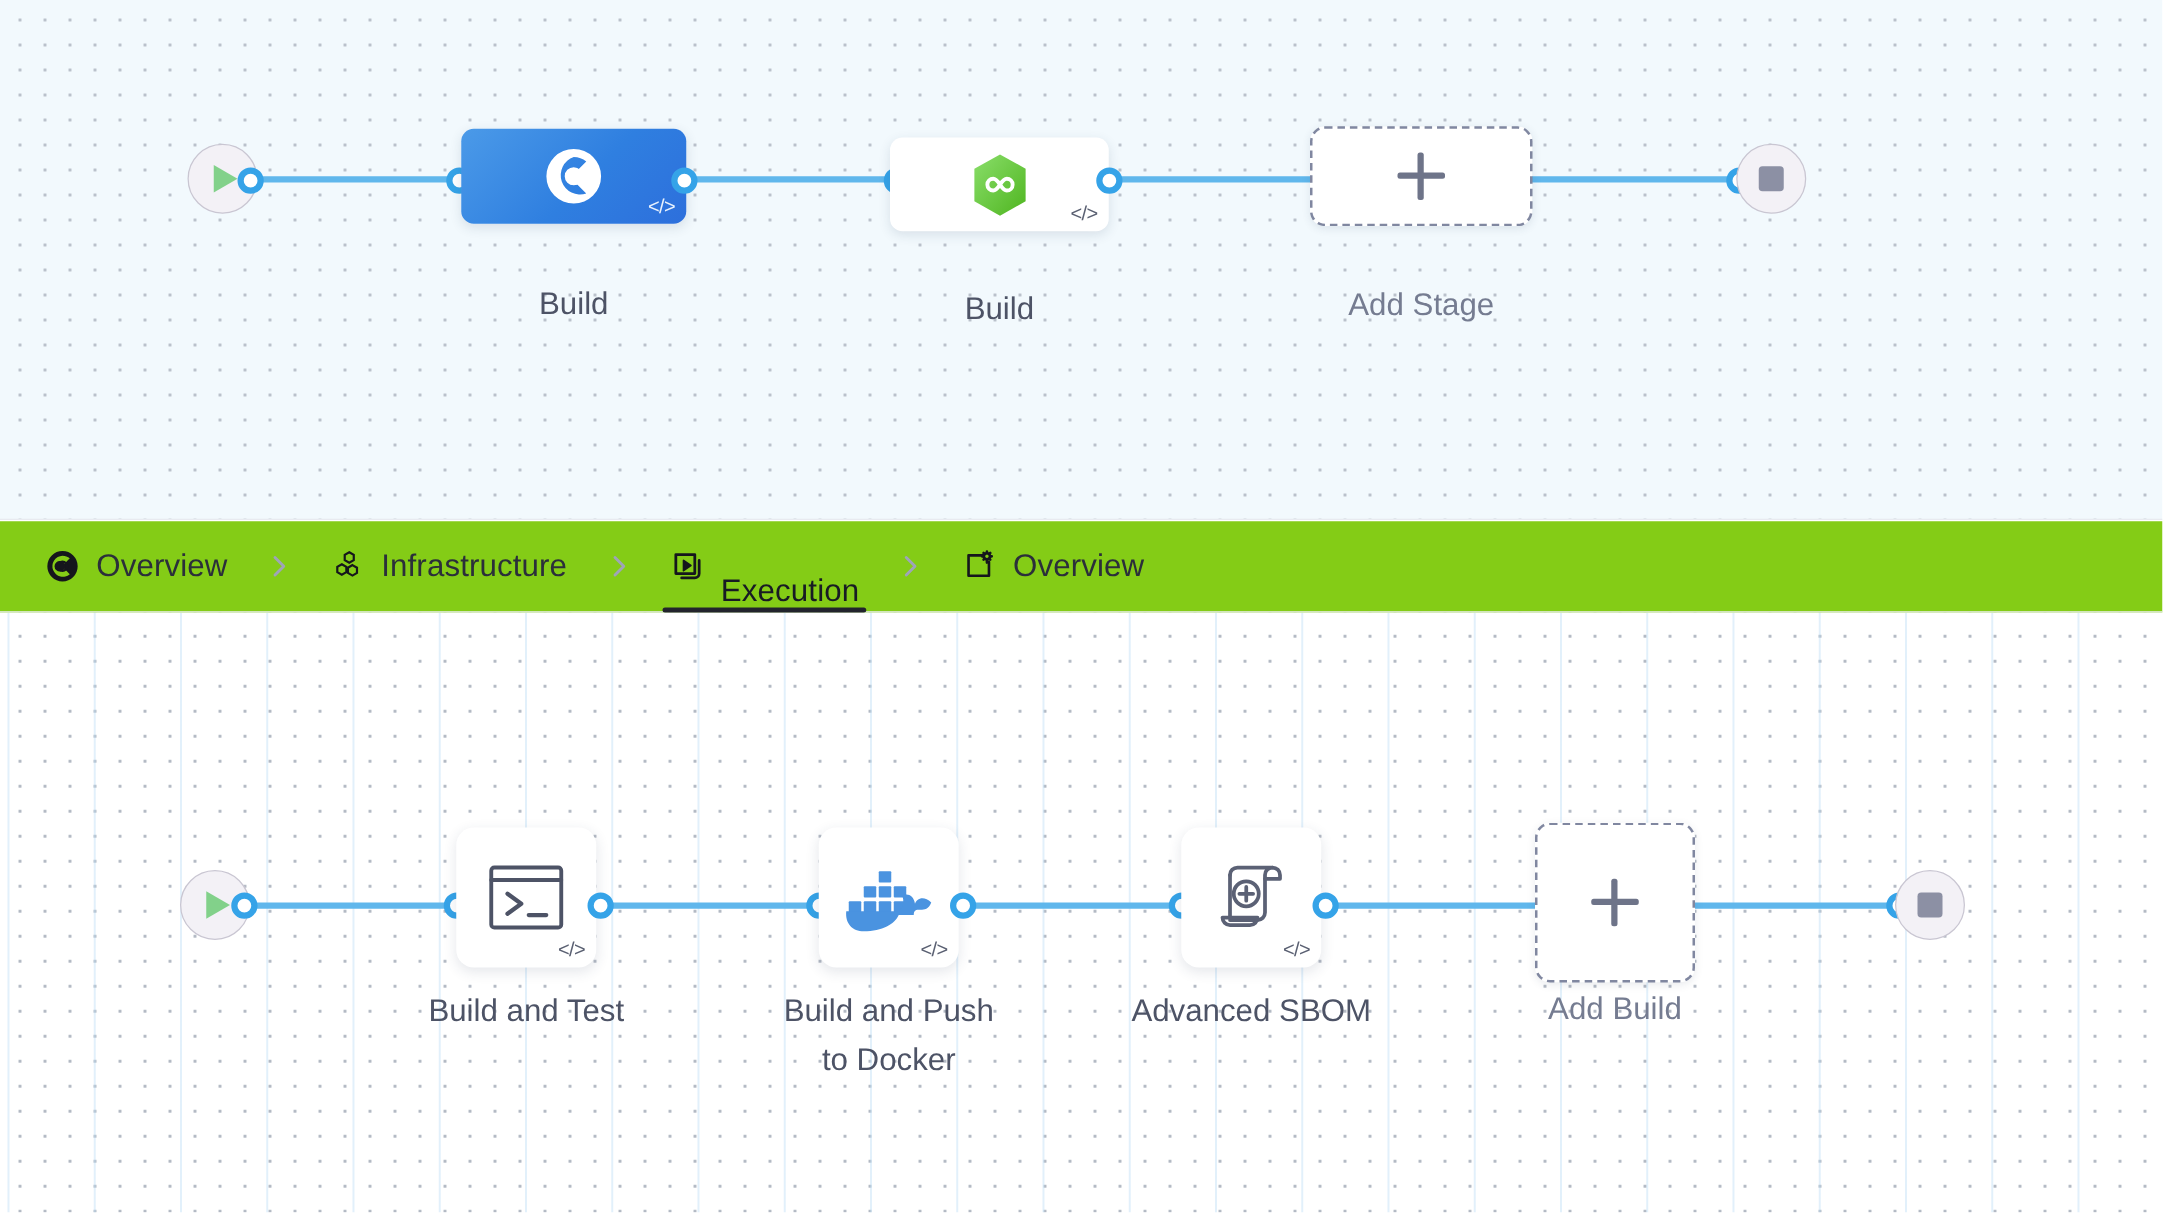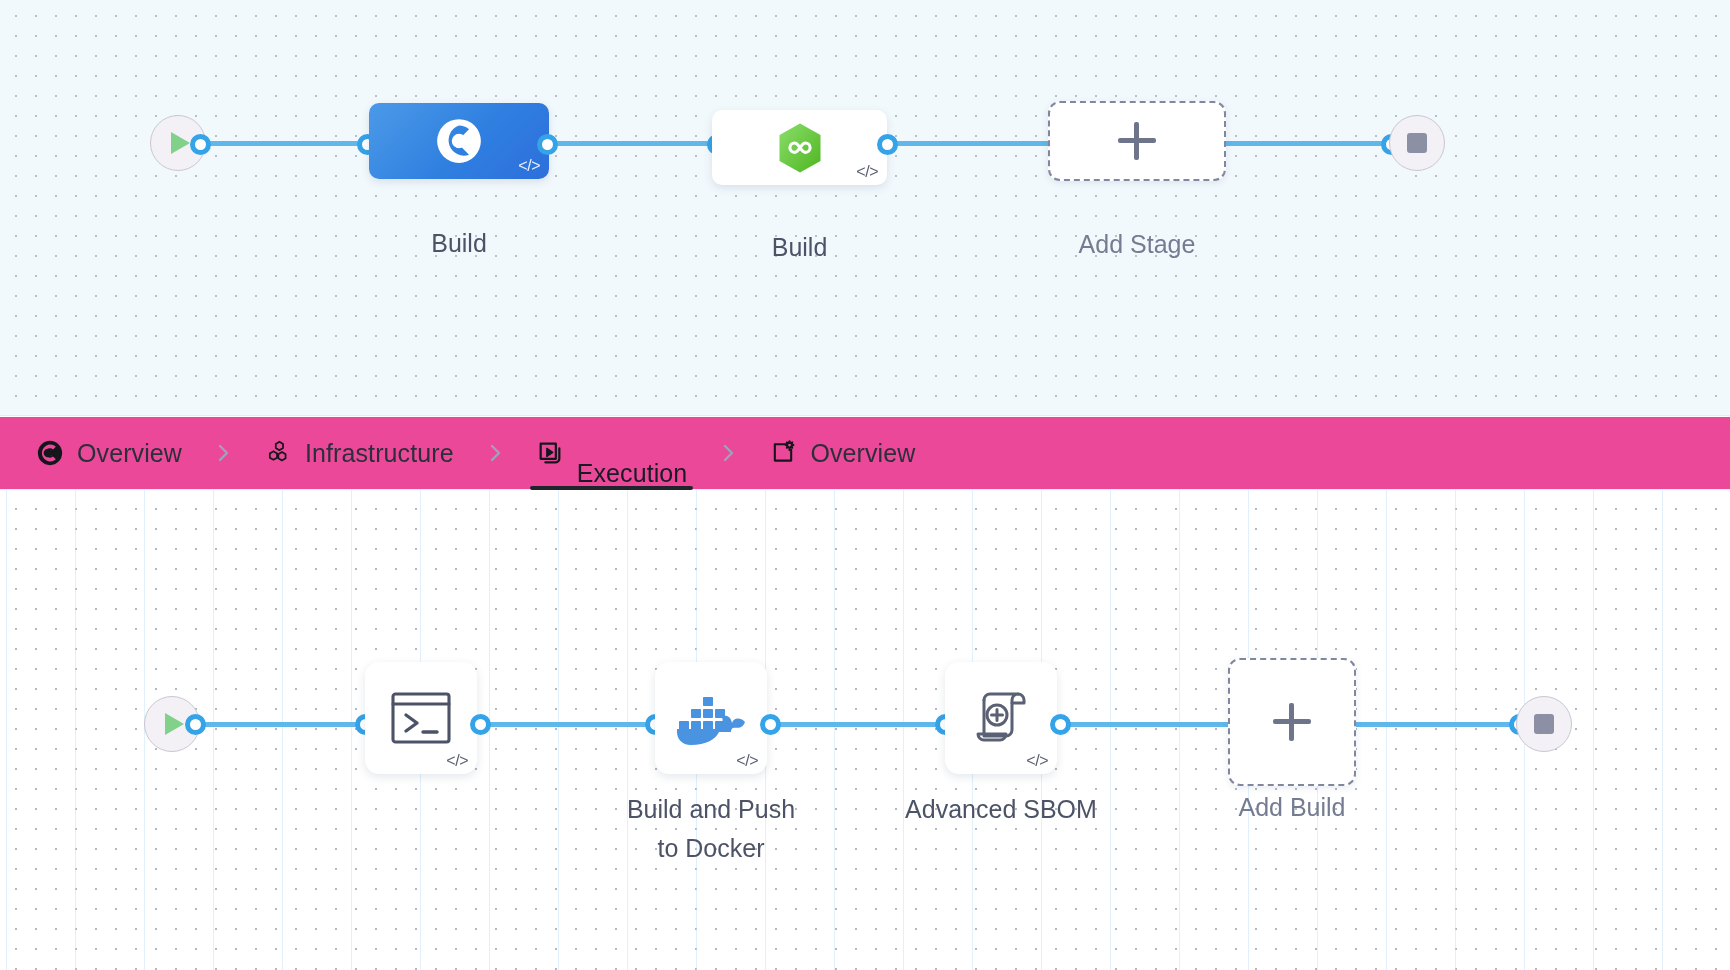--- a/index.html
+++ b/index.html
@@ -35,21 +35,21 @@
       radial-gradient(circle, #b1b8c3 1.1px, transparent 1.3px);
     background-size: 69px 100%, 20px 20px;
     background-position: 6px 0, 6px 9px;
     overflow: hidden;
   }
 
   
   .tabbar {
     position: absolute; left: 0; top: 417px;
     width: 1730px; height: 73px;
-    background: #ec4899;
+    background: #84cc16;
     display: flex; align-items: center;
     padding-left: 30px;
     border-bottom: 1px solid #eceef3;
     z-index: 20;
   }
   .tab {
     display: flex; align-items: center; gap: 13px;
     height: 73px;
     padding: 0 6px;
     cursor: pointer;
@@ -306,20 +306,21 @@
         <svg width="62" height="56" viewBox="0 0 62 56" fill="none" stroke="#4d5366" stroke-width="3.1" stroke-linecap="round" stroke-linejoin="round">
           <rect x="3" y="4" width="56" height="48" rx="2.5"></rect>
           <path d="M3 14h56"></path>
           <path d="M16 25l11 8-11 8" stroke-width="3.4"></path>
           <path d="M33 42h14" stroke-width="3.4"></path>
         </svg>
       </span>
       <span class="code-badge">&lt;/&gt;</span>
     </div>
     <div class="dot" style="left:470px; top:224px;"></div>
+    <div class="node-label" style="left:311px; top:300px; width:220px;">Build and Test</div>
 
     <div class="dot" style="left:645px; top:224px;"></div>
     <div class="step-box" style="left:655px; top:172px;">
       <span>
         <svg width="72" height="56" viewBox="0 0 72 56">
           <g fill="#4a93e0">
             <rect x="28" y="7" width="10" height="9" rx="0.8"></rect>
             <rect x="16" y="19" width="10" height="9" rx="0.8"></rect>
             <rect x="28" y="19" width="10" height="9" rx="0.8"></rect>
             <rect x="40" y="19" width="10" height="9" rx="0.8"></rect>

